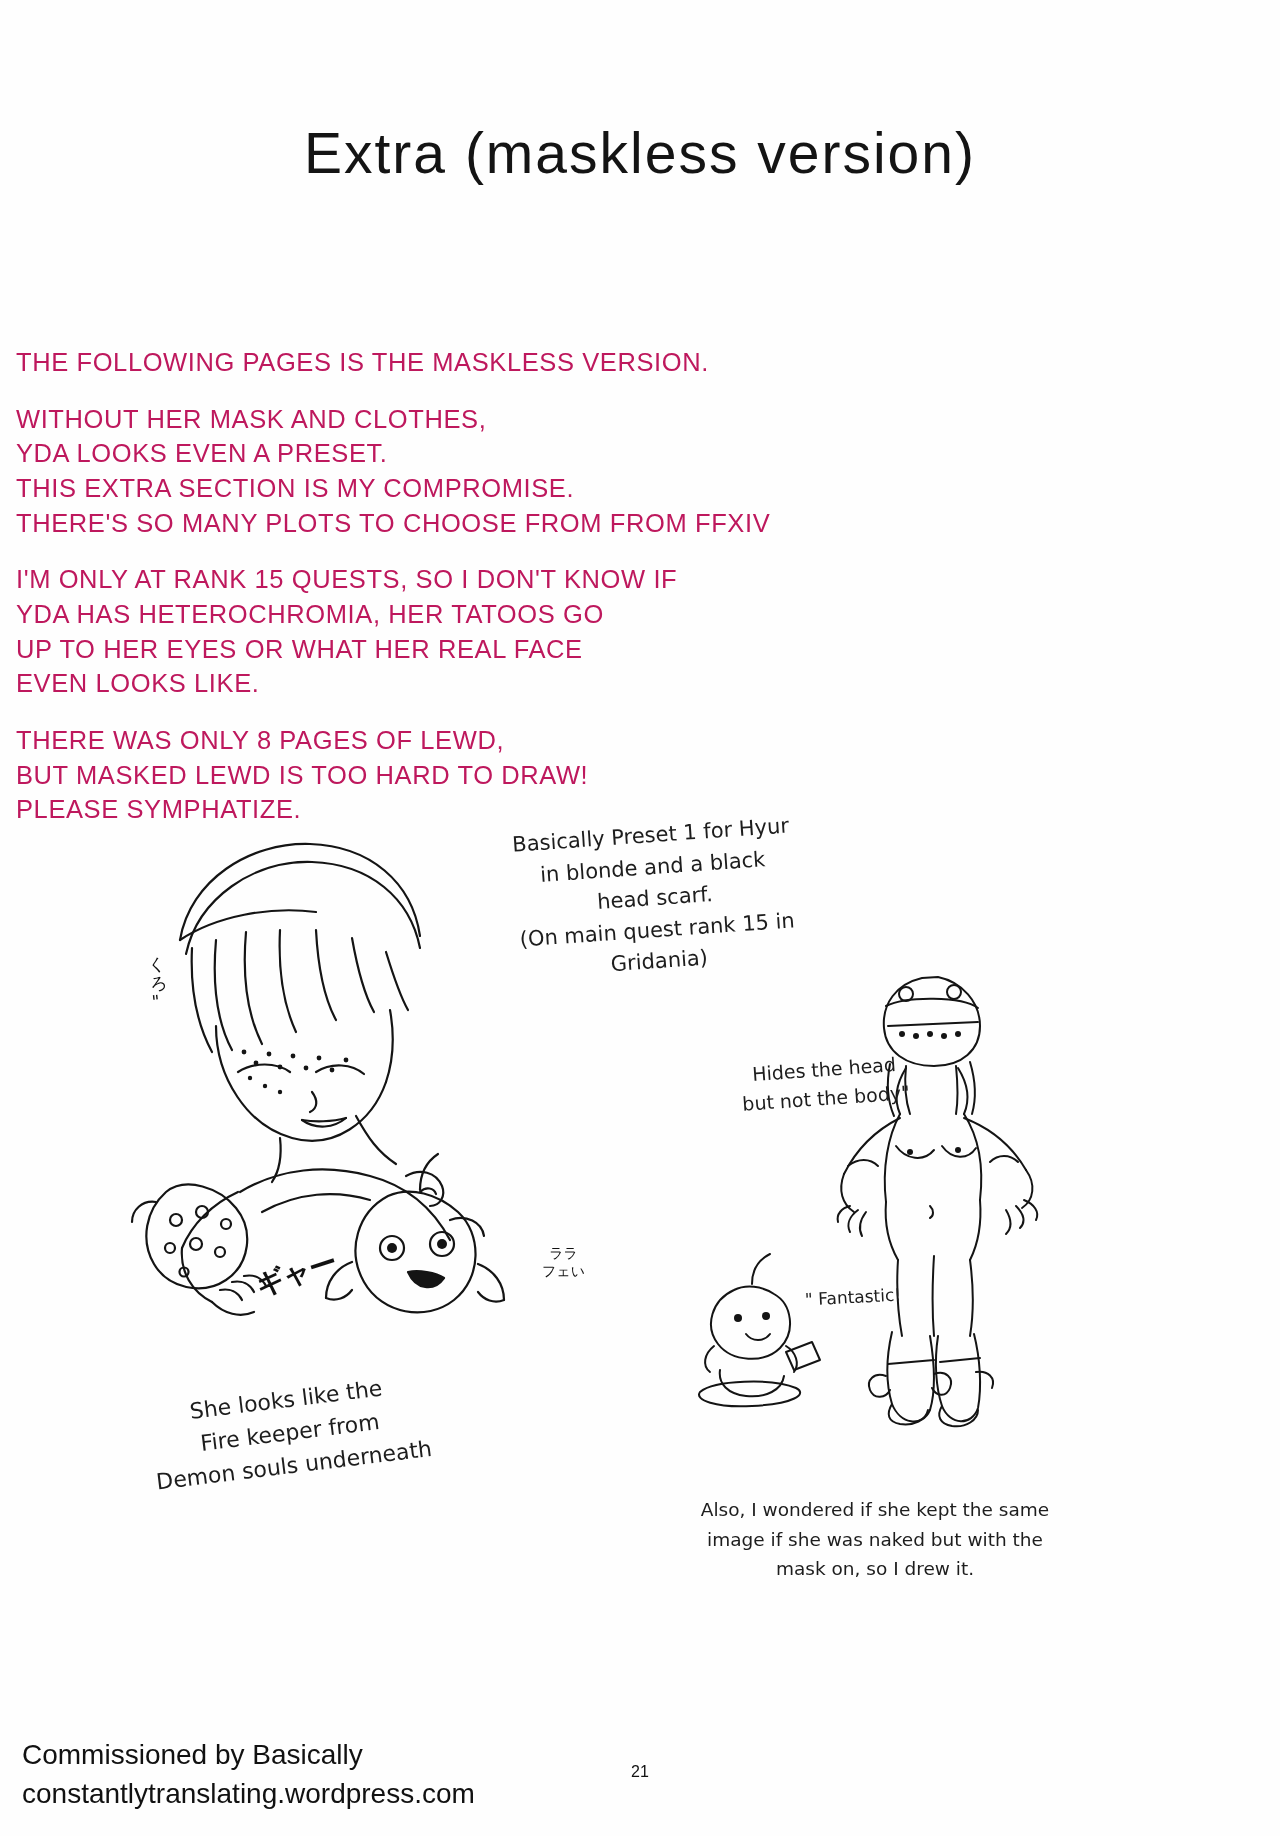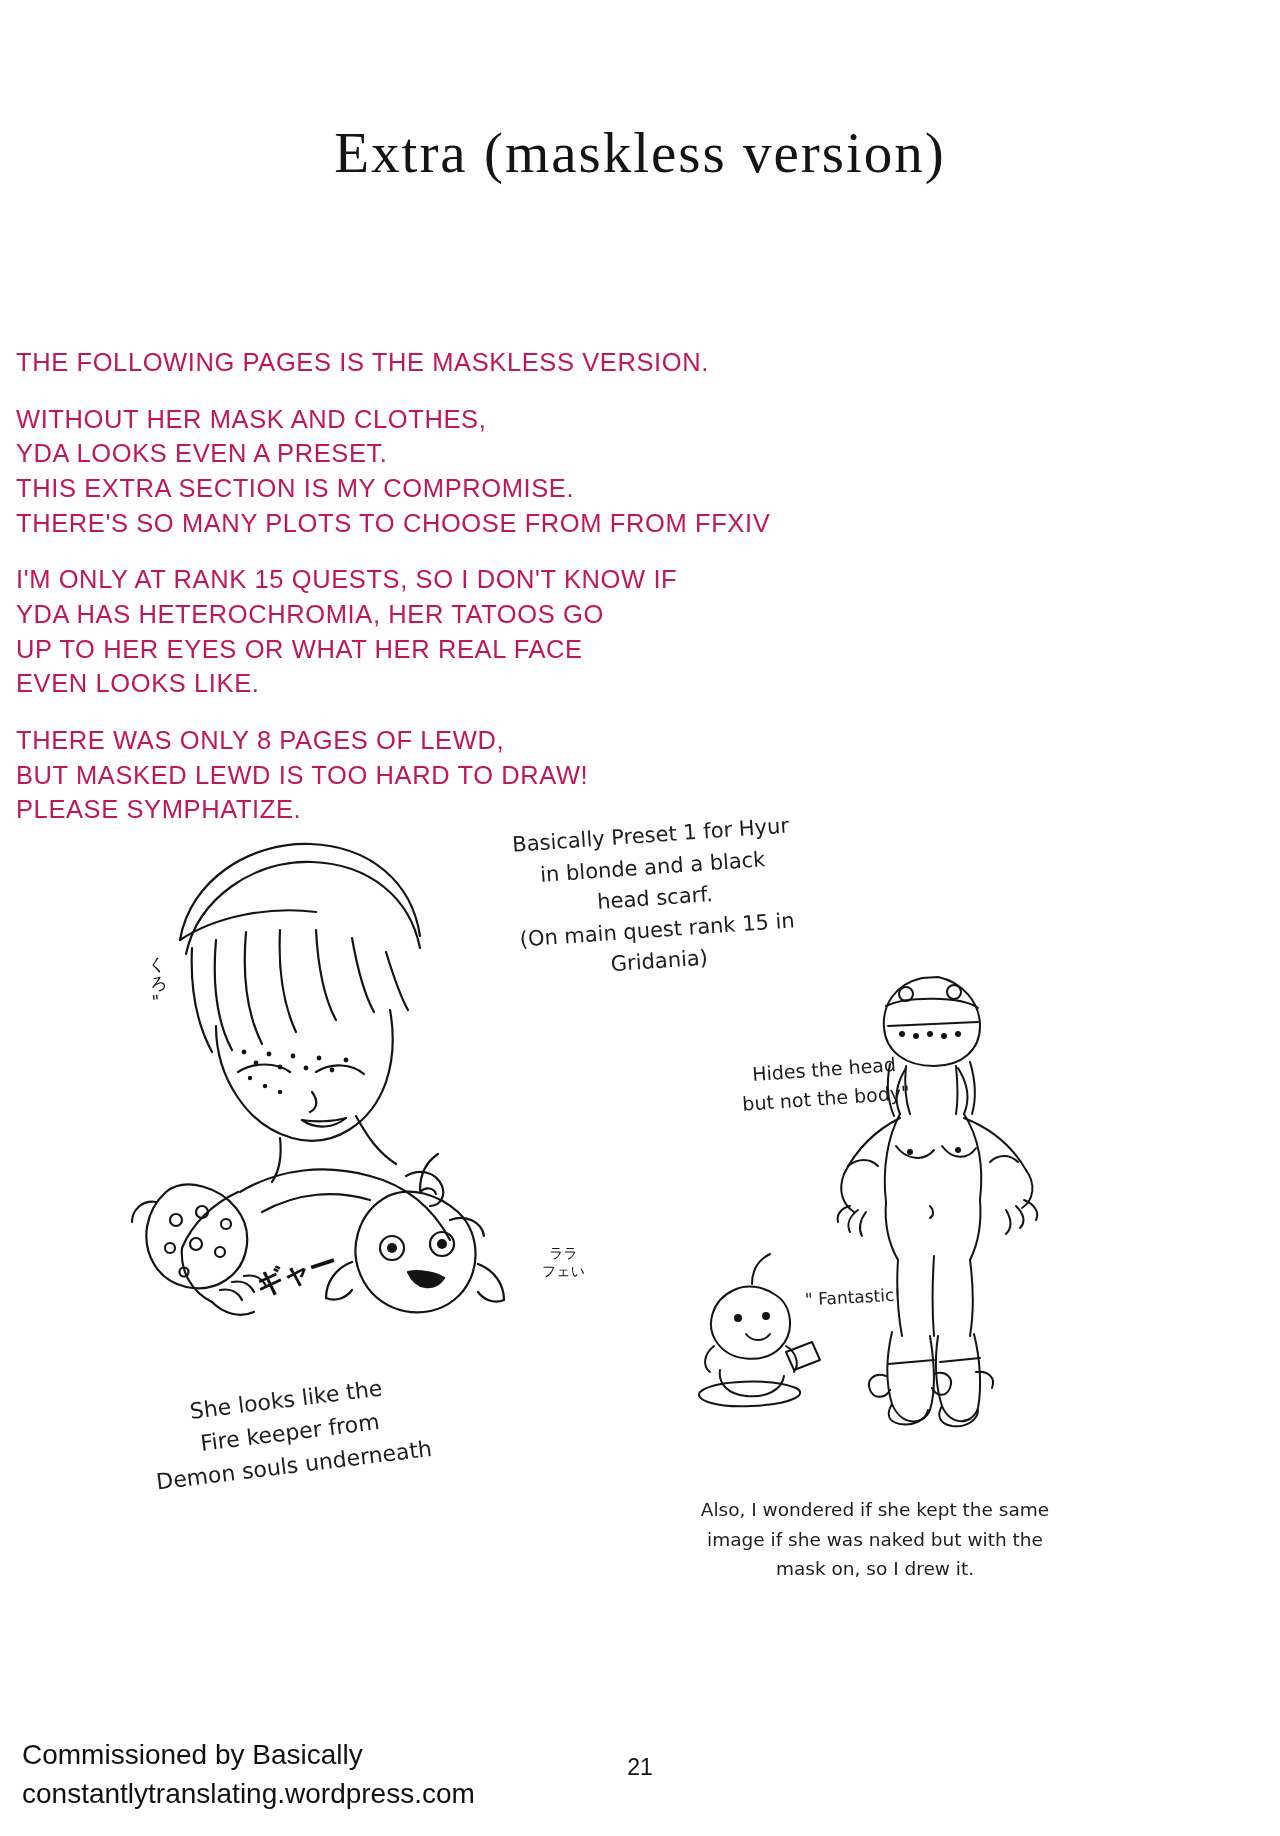--- a/index.html
+++ b/index.html
@@ -22,21 +22,21 @@
     background: #fefefe;
   }
 
   
   .title {
     position: absolute;
     top: 120px;
     left: 0;
     width: 100%;
     text-align: center;
-    font-family: Liberation Serif, serif;
+    font-family: Liberation Sans, sans-serif;
     font-size: 57px;
     font-weight: 400;
     letter-spacing: 2px;
     color: #141414;
   }
 
   
   .intro {
     position: absolute;
     top: 345px;
@@ -145,21 +145,21 @@
     color: #111;
   }
   .footer .l { display: block; }
   .page-number {
     position: absolute;
     left: 0;
     width: 100%;
     bottom: 55px;
     text-align: center;
     font-family: "Liberation Sans", sans-serif;
-    font-size: 23px;
+    font-size: 16px;
     color: #111;
   }
 </style>
 </head>
 <body>
 
 <div class="page">
 
   <div class="title">Extra (maskless version)</div>
 

